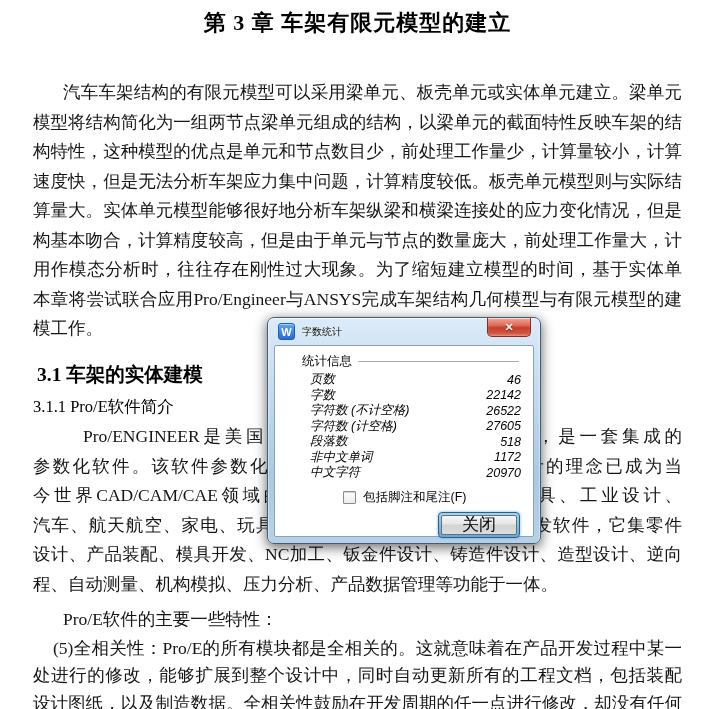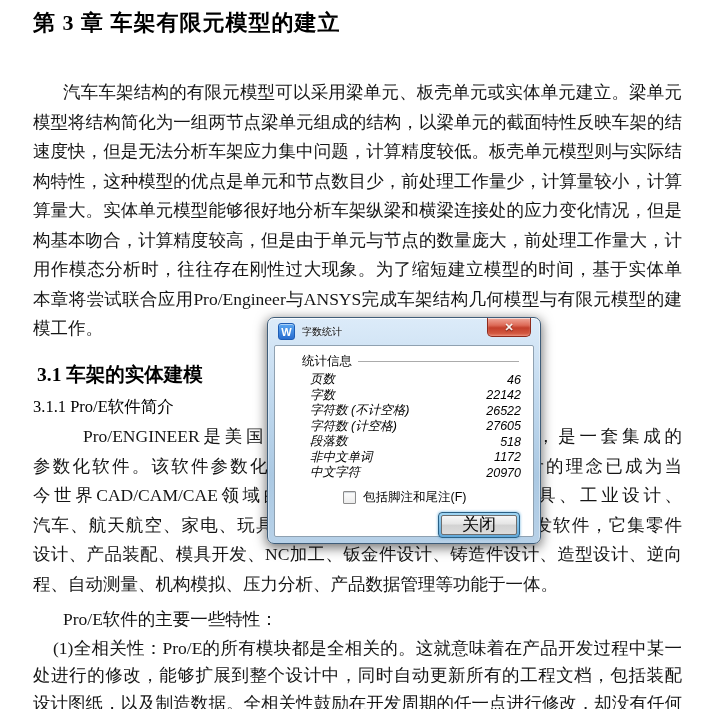--- a/index.html
+++ b/index.html
@@ -6,21 +6,21 @@
   html,body { background:#ffffff; }
   .page {
     position:relative; width:715px; height:709px;
     background:#ffffff; overflow:hidden;
     font-family:"Liberation Serif","DejaVu Serif",serif;
     color:#151515;
   }
   
   .doc { position:absolute; left:33px; right:33px; top:0; }
   .doc-title {
-    margin-top:6px; line-height:34px; 
+    margin-top:6px; line-height:34px; text-align:center;
     font-size:22px; font-weight:bold; letter-spacing:1px; color:#000;
   }
   .para { }
   .p1 { margin-top:38px; }
   .line { height:29.5px; line-height:29.5px; font-size:17.5px; white-space:nowrap; }
   .jl { text-align:justify; text-align-last:justify; white-space:normal; height:29.5px; overflow:hidden; }
   .ind2 { padding-left:30px; }
   .ind3 { padding-left:50px; }
   .ind1 { padding-left:20px; }
   .h2 {
@@ -97,22 +97,22 @@
 <body>
 
 <div class="page">
 
   <div class="doc">
     <div class="doc-title">第 3 章 车架有限元模型的建立</div>
 
     <div class="para p1">
       <div class="line jl ind2">汽车车架结构的有限元模型可以采用梁单元、板壳单元或实体单元建立。梁单元</div>
       <div class="line jl">模型将结构简化为一组两节点梁单元组成的结构，以梁单元的截面特性反映车架的结</div>
+      <div class="line jl">构特性，这种模型的优点是单元和节点数目少，前处理工作量少，计算量较小，计算</div>
       <div class="line jl">速度快，但是无法分析车架应力集中问题，计算精度较低。板壳单元模型则与实际结</div>
-      <div class="line jl">构特性，这种模型的优点是单元和节点数目少，前处理工作量少，计算量较小，计算</div>
       <div class="line jl">算量大。实体单元模型能够很好地分析车架纵梁和横梁连接处的应力变化情况，但是</div>
       <div class="line jl">构基本吻合，计算精度较高，但是由于单元与节点的数量庞大，前处理工作量大，计</div>
       <div class="line jl">用作模态分析时，往往存在刚性过大现象。为了缩短建立模型的时间，基于实体单元，</div>
       <div class="line jl">本章将尝试联合应用Pro/Engineer与ANSYS完成车架结构几何模型与有限元模型的建</div>
       <div class="line">模工作。</div>
     </div>
 
     <div class="h2">3.1 车架的实体建模</div>
     <div class="h3">3.1.1 Pro/E软件简介</div>
 
@@ -123,21 +123,21 @@
       <div class="line jl">汽车、航天航空、家电、玩具等行业，是全方位的三维产品开发软件，它集零件</div>
       <div class="line jl">设计、产品装配、模具开发、NC加工、钣金件设计、铸造件设计、造型设计、逆向工</div>
       <div class="line">程、自动测量、机构模拟、压力分析、产品数据管理等功能于一体。</div>
     </div>
 
     <div class="para p3">
       <div class="line ind2">Pro/E软件的主要一些特性：</div>
     </div>
 
     <div class="para p4">
-      <div class="line line4 jl ind1">(1)全相关性：Pro/E的所有模块都是全相关的。这就意味着在产品开发过程中某一</div>
+      <div class="line line4 jl ind1">(5)全相关性：Pro/E的所有模块都是全相关的。这就意味着在产品开发过程中某一</div>
       <div class="line line4 jl">处进行的修改，能够扩展到整个设计中，同时自动更新所有的工程文档，包括装配体、</div>
       <div class="line line4 jl">设计图纸，以及制造数据。全相关性鼓励在开发周期的任一点进行修改，却没有任何</div>
       <div class="peek-line">损失，并使并行工程成为可能，所以能够使开发后期的一些功能提前发挥其作用。</div>
     </div>
   </div>
 
   <div class="dialog">
     <div class="titlebar">
       <span class="wps-icon">W</span>
       <span class="dlg-title">字数统计</span>

